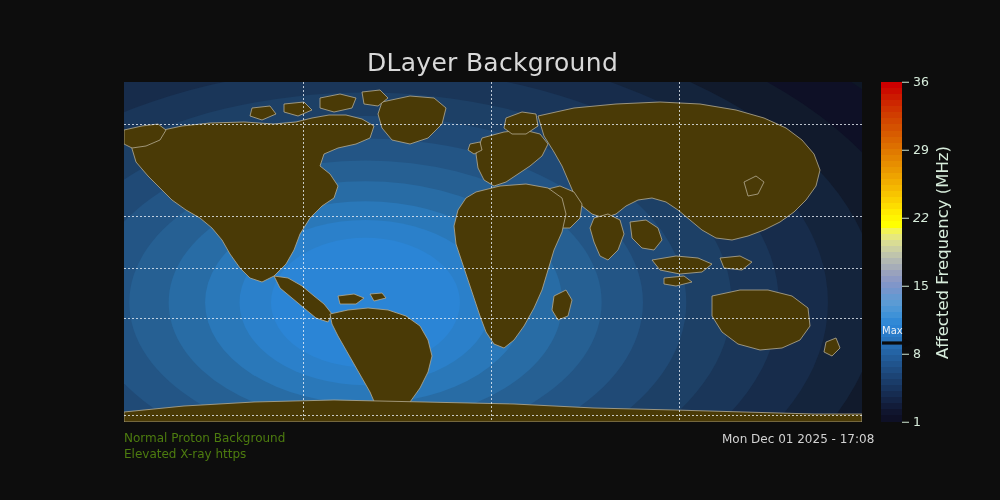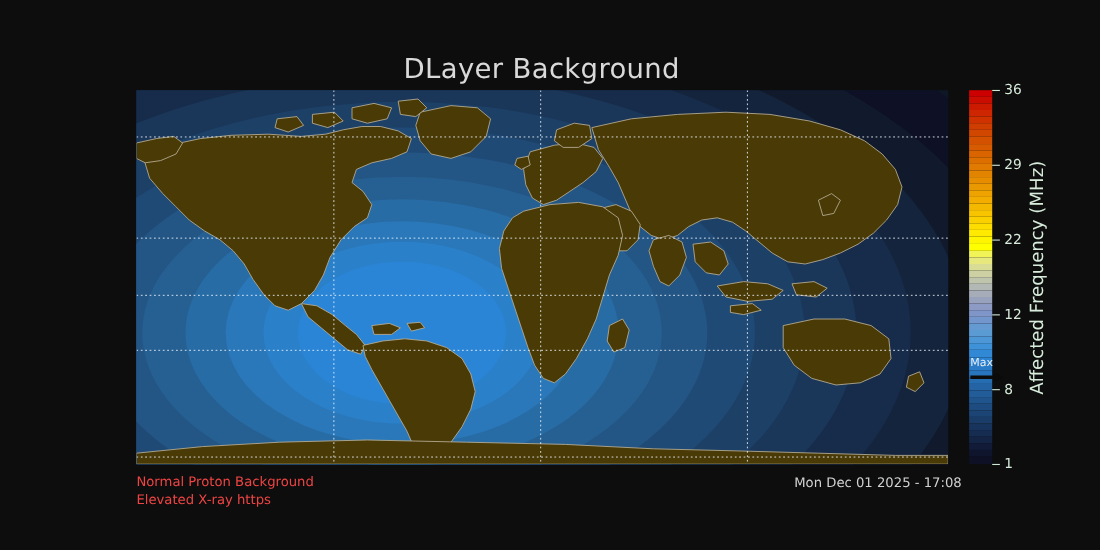--- a/index.html
+++ b/index.html
@@ -47,21 +47,21 @@
   .cbar-label span{color:#d7ecdb;font-size:16.5px;white-space:nowrap;
      transform:rotate(-90deg);display:block;}
 
   
   .maxmark{position:absolute;left:881px;top:326px;width:40px;height:26px;}
   .maxmark .mlabel{position:absolute;left:1px;top:0;color:#e9eef5;font-size:10px;
      line-height:10px;}
   .maxmark .marrow{position:absolute;left:1px;top:13px;width:31px;height:8px;}
 
   
-  .note{position:absolute;left:124px;top:430px;color:#ef4444;font-size:12px;
+  .note{position:absolute;left:124px;top:430px;color:#4d7c0f;font-size:12px;
         line-height:16px;}
   .stamp{position:absolute;left:722px;top:432px;color:#d2d2d2;font-size:12px;}
   .copy{position:absolute;left:10px;top:478px;color:#e2e2e2;font-size:12.5px;
         font-style:italic;}
 </style>
 </head>
 <body>
 
 <div id="root">
 
@@ -232,27 +232,27 @@
 
   <div class="cbar-ticks" id="cbar-ticks">
       <div class="ctick" style="top: 0px; align-items: center;">
         <i></i>
         <span>36</span>
       </div>
       <div class="ctick" style="top: 68px;">
         <i></i>
         <span>29</span>
       </div>
-      <div class="ctick" style="top: 136px;">
+      <div class="ctick" style="top: 136px; font-style: italic;">
         <i></i>
         <span>22</span>
       </div>
       <div class="ctick" style="top: 204px;">
         <i></i>
-        <span>12</span>
+        <span>15</span>
       </div>
       <div class="ctick" style="top: 272px;">
         <i></i>
         <span>8</span>
       </div>
       <div class="ctick" style="top: 340px;">
         <i></i>
         <span>1</span>
       </div>
     </div>

